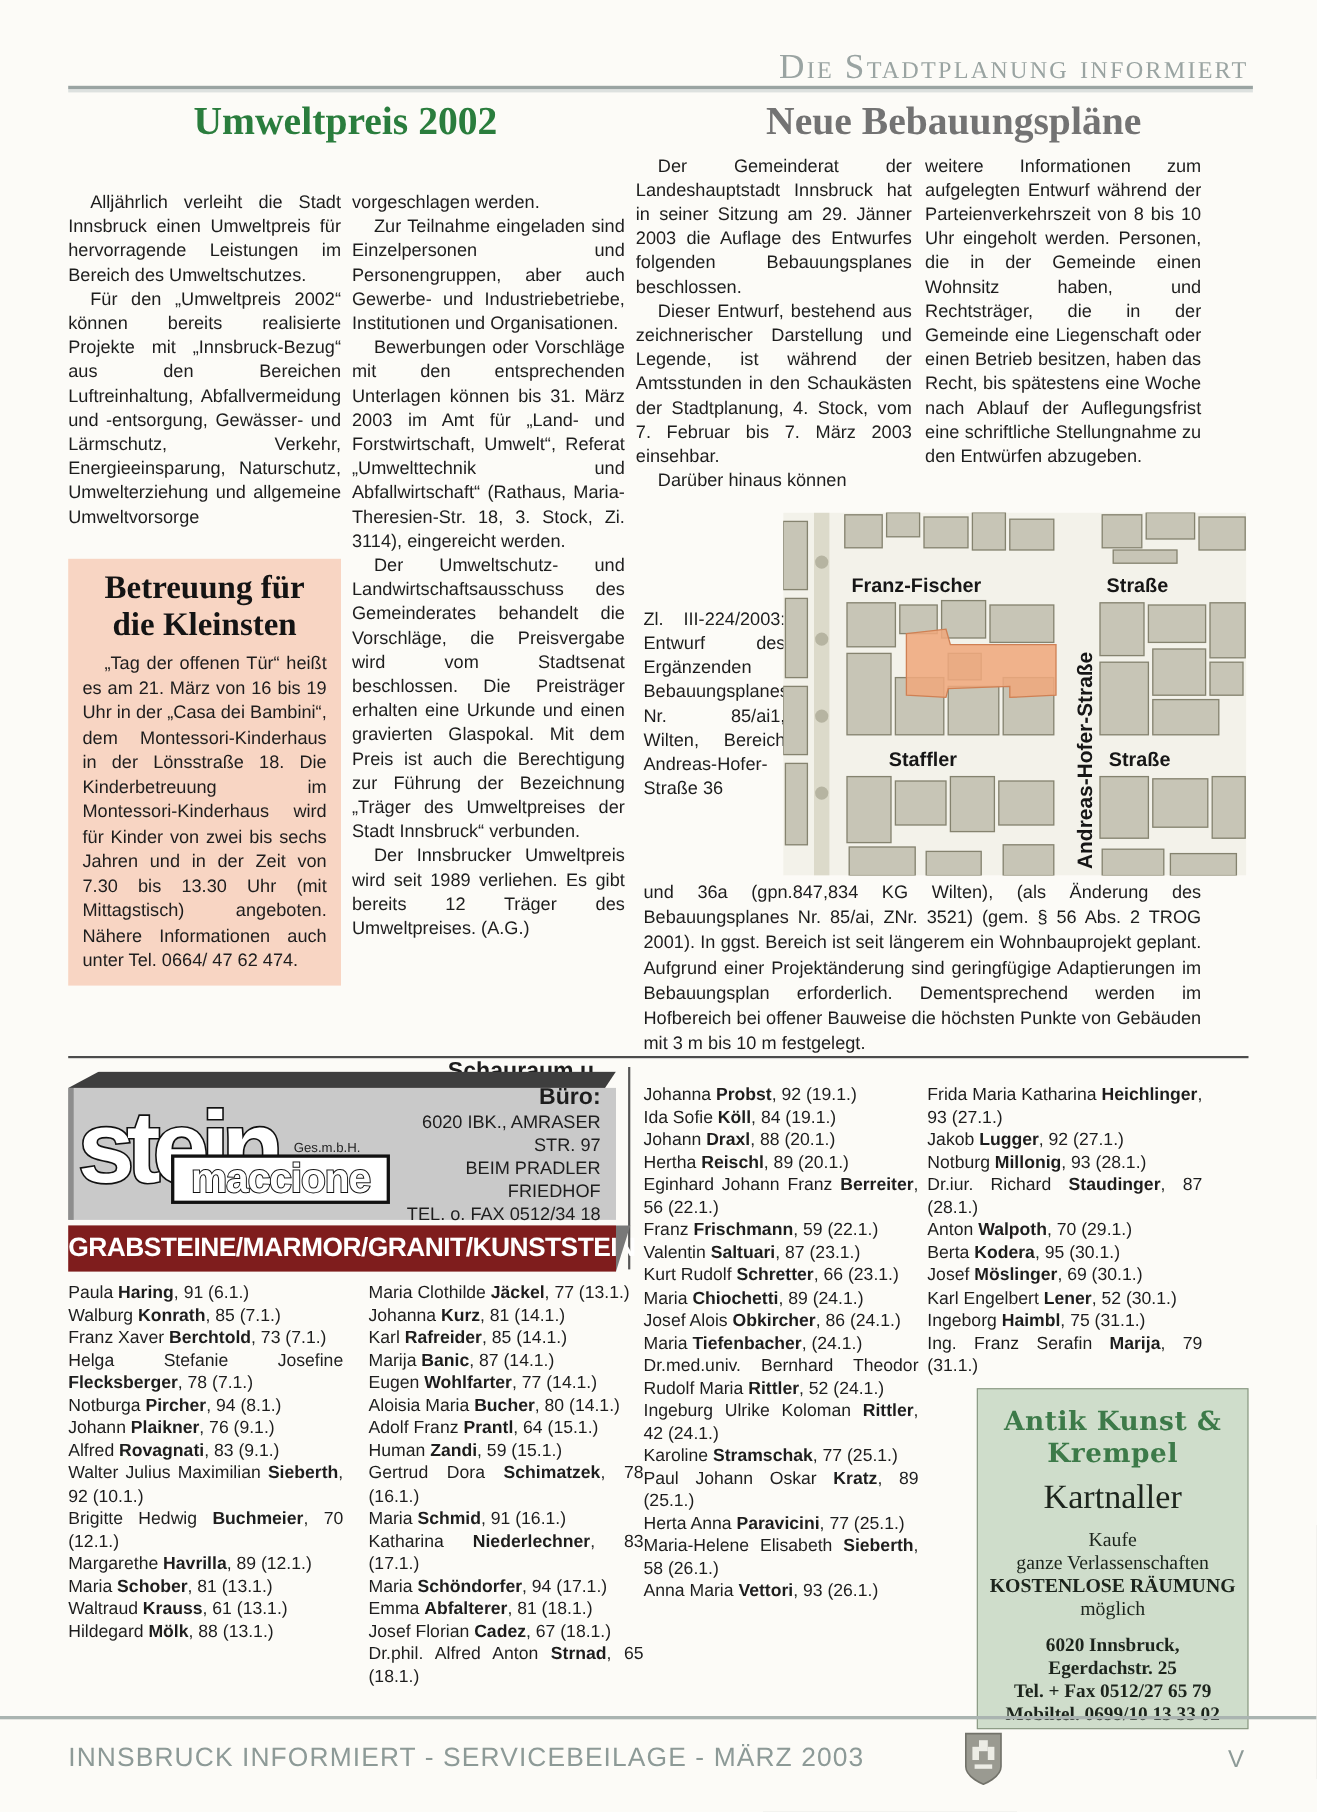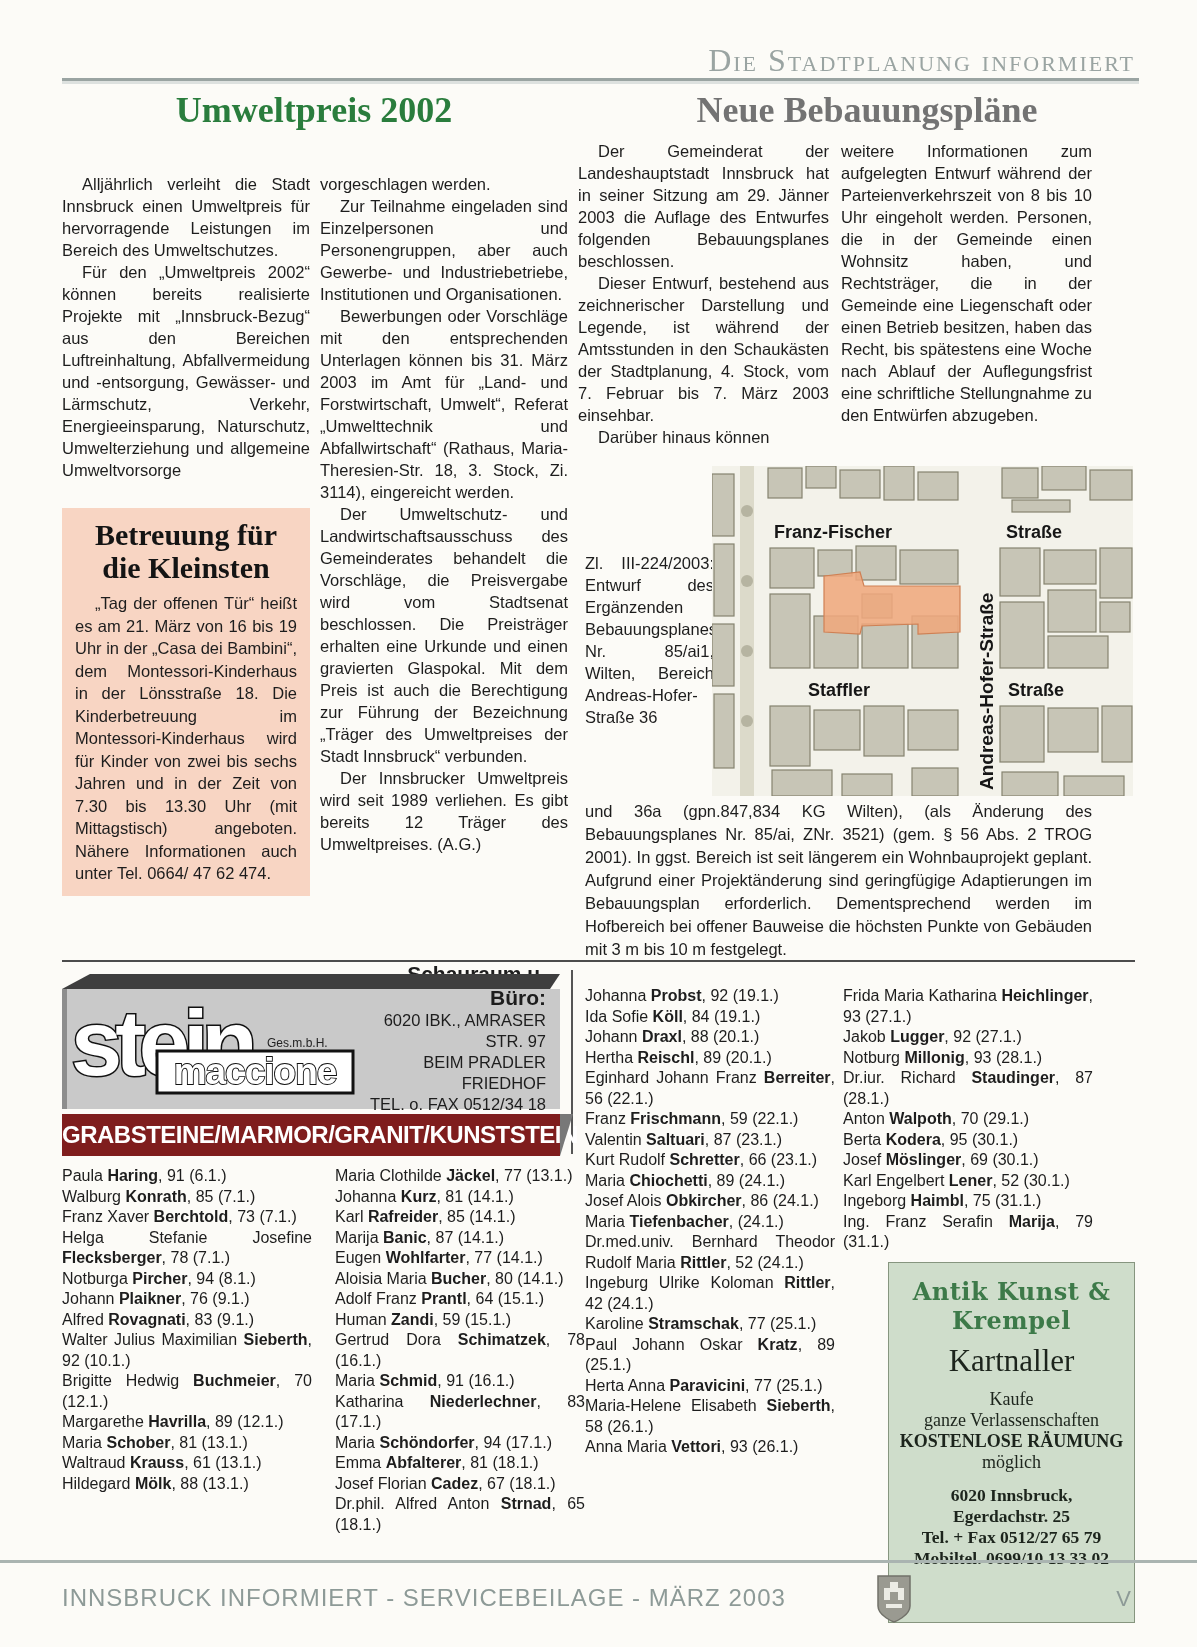--- a/index.html
+++ b/index.html
@@ -65,21 +65,21 @@
   
   .obits{position:absolute;width:250px;}
   .obits1{left:62px;top:1166px;}
   .obits2{left:318px;top:1166px;margin-left:17px;}
   .obits3{left:585px;top:986px;}
   .obits4{left:843px;top:986px;width:250px;}
   .obit{font-size:16px;line-height:20.5px;text-align:justify;}
   .obit .surname{font-weight:bold;}
 
   
-  .kart{position:absolute;left:888px;top:1262px;width:247px;height:361px;
+  .kart{position:absolute;left:888px;top:1262px;width:247px;height:310px;
     box-sizing:border-box;border:1px solid #86957f;padding-top:14px;
     font-family:"Liberation Serif",serif;text-align:center;color:#1c241c;}
   .kart .fraktur{font-family:"DejaVu Serif",serif;font-weight:bold;
     font-size:24px;letter-spacing:0.5px;}
   .kart .name{font-size:31px;margin-top:8px;}
   .kart .line{font-size:18px;line-height:21px;}
   .kart .mt{margin-top:10px;}
   .kart .bold{font-weight:bold;}
   .kart .addr{margin-top:12px;font-weight:bold;font-size:17.5px;line-height:21px;}
 

